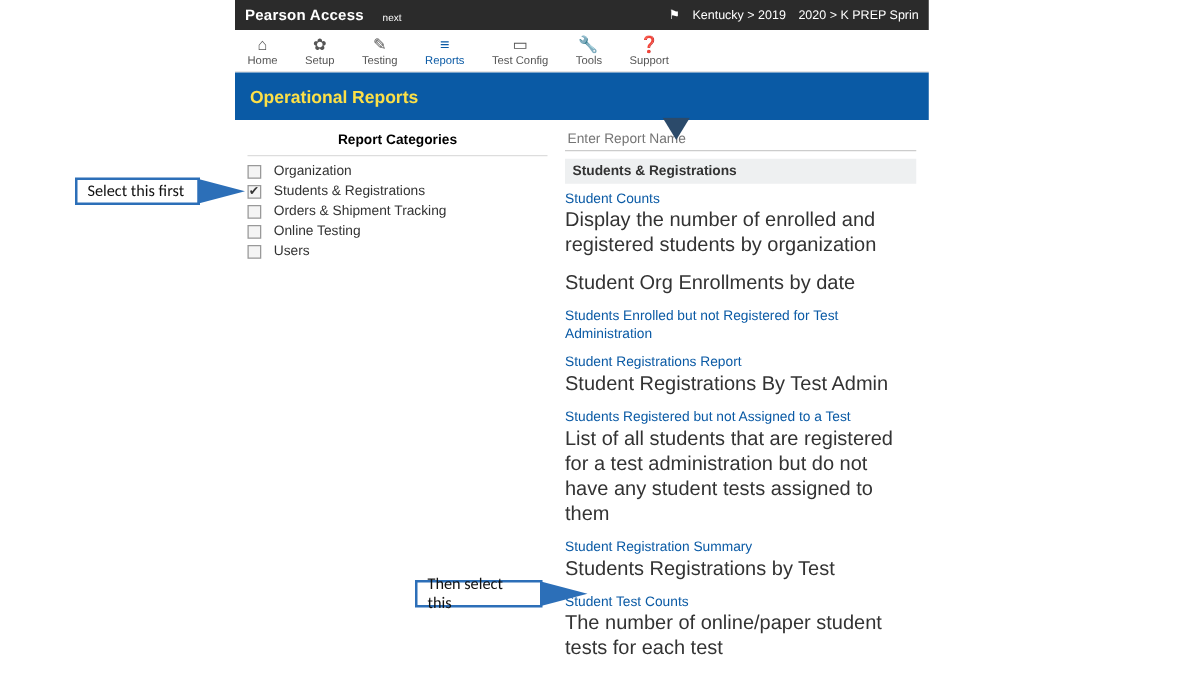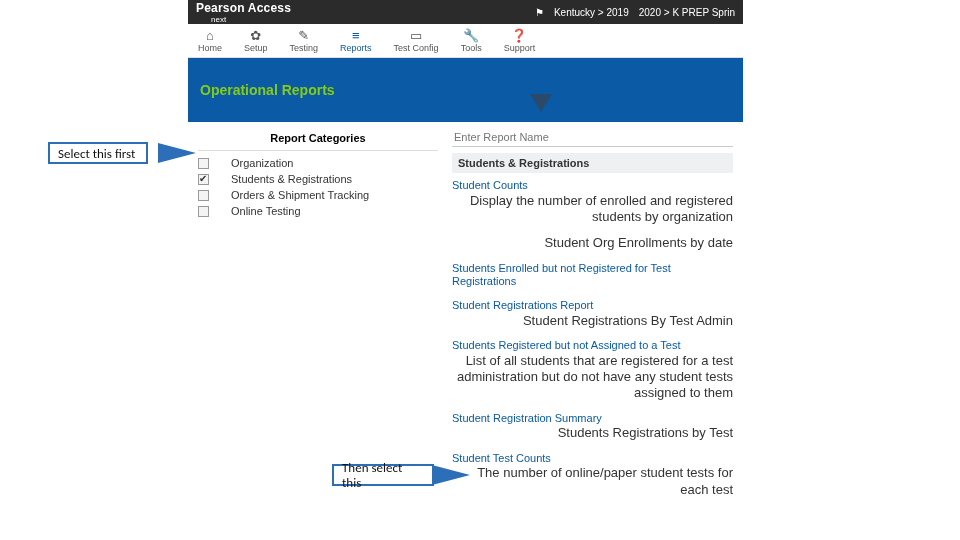--- a/index.html
+++ b/index.html
@@ -1,43 +1,43 @@
 <!DOCTYPE html>
 <html><head>
 <meta charset="utf-8">
 <style>
   * { box-sizing: border-box; margin: 0; padding: 0; }
   body { font-family: Arial, sans-serif; font-size: 11px; background: #fff; width: 960px; height: 540px; position: relative; overflow: hidden; }
   .app { position: absolute; left: 188px; top: 0; width: 555px; }
   .topbar { background: #2b2b2b; color: #fff; height: 24px; display: flex; align-items: center; padding: 0 8px; justify-content: space-between; }
-  .brand { display: flex; align-items: flex-start; flex-direction: column; }
+  .brand { display: flex; align-items: flex-end; }
   .brand-main { font-size: 12px; font-weight: bold; letter-spacing: 0.2px; }
   .brand-sup { font-size: 8px; margin-left: 15px; vertical-align: super; }
   .topright { display: flex; align-items: center; gap: 10px; font-size: 10px; }
   .flag { font-size: 10px; }
   .navbar { background: #fff; border-bottom: 1px solid #ddd; height: 34px; display: flex; align-items: flex-end; padding: 0 6px 2px 6px; gap: 14px; }
   .nav-item { display: flex; flex-direction: column; align-items: center; color: #555; font-size: 9px; cursor: pointer; padding: 2px 4px; }
   .nav-item.active { color: #0a5aa5; }
   .nav-icon { font-size: 13px; line-height: 1; margin-bottom: 1px; }
-  .banner { background: #0a5aa5; color: #84cc16; padding: 24px 12px; font-size: 14px; font-weight: bold; }
+  .banner { background: #0a5aa5; color: #fde047; padding: 11px 12px; font-size: 14px; font-weight: bold; }
   .content { background: #fff; display: flex; padding: 6px 10px 10px 10px; gap: 14px; }
   .leftcol { width: 240px; }
   .rightcol { flex: 1; }
   .cat-head { font-weight: bold; text-align: center; font-size: 11px; padding: 4px 0 6px 0; border-bottom: 1px solid #ddd; margin-bottom: 4px; }
-  .cat-row { display: flex; align-items: center; gap: 22px; padding: 2px 0; font-size: 11px; color: #333; cursor: pointer; }
+  .cat-row { display: flex; align-items: center; gap: 10px; padding: 2px 0; font-size: 11px; color: #333; cursor: pointer; }
   .chk { width: 11px; height: 11px; border: 1px solid #999; background: #f4f4f4; display: inline-block; position: relative; }
   .chk.checked::after { content: "✔"; position: absolute; top: -2px; left: 0px; font-size: 10px; color: #333; }
   .search { width: 100%; border: none; border-bottom: 1px solid #ccc; padding: 3px 2px; font-size: 11px; color: #999; outline: none; margin-bottom: 6px; }
   .sect-head { background: #eef0f1; color: #333; font-weight: bold; padding: 4px 6px; font-size: 11px; margin-bottom: 6px; }
   .report { margin-bottom: 10px; }
   .report-title { color: #0a5aa5; font-size: 11px; cursor: pointer; line-height: 1.25; }
-  .report-desc { color: #333; font-size: 13px; line-height: 1.25; text-align: right; }
+  .report-desc { color: #333; font-size: 16px; line-height: 1.25; }
   .callout { position: absolute; border: 2px solid #2c6fb8; background: #fff; color: #111; font-family: Calibri, Arial, sans-serif; font-size: 13px; display: flex; align-items: center; padding: 4px 8px; height: 22px; }
   .callout-arrow { position: absolute; width: 0; height: 0; }
-  .c1 { left: 48px; top: 142px; width: 100px; }
+  .c1 { left: 60px; top: 142px; width: 100px; }
   .a1 { left: 158px; top: 143px; border-top: 10px solid transparent; border-bottom: 10px solid transparent; border-left: 38px solid #2c6fb8; }
   .c2 { left: 332px; top: 464px; width: 102px; }
   .a2 { left: 432px; top: 465px; border-top: 10px solid transparent; border-bottom: 10px solid transparent; border-left: 38px solid #2c6fb8; }
   .pointer { position: absolute; left: 530px; top: 94px; width: 22px; height: 18px; background: #2b4a6a; clip-path: polygon(50% 100%, 0 0, 100% 0); }
 </style>
 </head>
 <body>
 
 <div class="app">
   <div class="topbar">
@@ -97,35 +97,39 @@
           <span>Students &amp; Registrations</span>
         </div>
       <div class="cat-row">
           <span class="chk"></span>
           <span>Orders &amp; Shipment Tracking</span>
         </div>
       <div class="cat-row">
           <span class="chk"></span>
           <span>Online Testing</span>
         </div>
+      <div class="cat-row">
+          <span class="chk"></span>
+          <span>Users</span>
+        </div>
     </div>
 
     <div class="rightcol">
       <input class="search" placeholder="Enter Report Name" style="">
       <div class="sect-head">Students &amp; Registrations</div>
 
       <div class="report">
           <div class="report-title">Student Counts</div>
           <div class="report-desc">Display the number of enrolled and registered students by organization</div>
         </div>
       <div class="report">
           <div class="report-desc">Student Org Enrollments by date</div>
         </div>
       <div class="report">
-          <div class="report-title">Students Enrolled but not Registered for Test Registrations</div>
+          <div class="report-title">Students Enrolled but not Registered for Test Administration</div>
         </div>
       <div class="report">
           <div class="report-title">Student Registrations Report</div>
           <div class="report-desc">Student Registrations By Test Admin</div>
         </div>
       <div class="report">
           <div class="report-title">Students Registered but not Assigned to a Test</div>
           <div class="report-desc">List of all students that are registered for a test administration but do not have any student tests assigned to them</div>
         </div>
       <div class="report">

